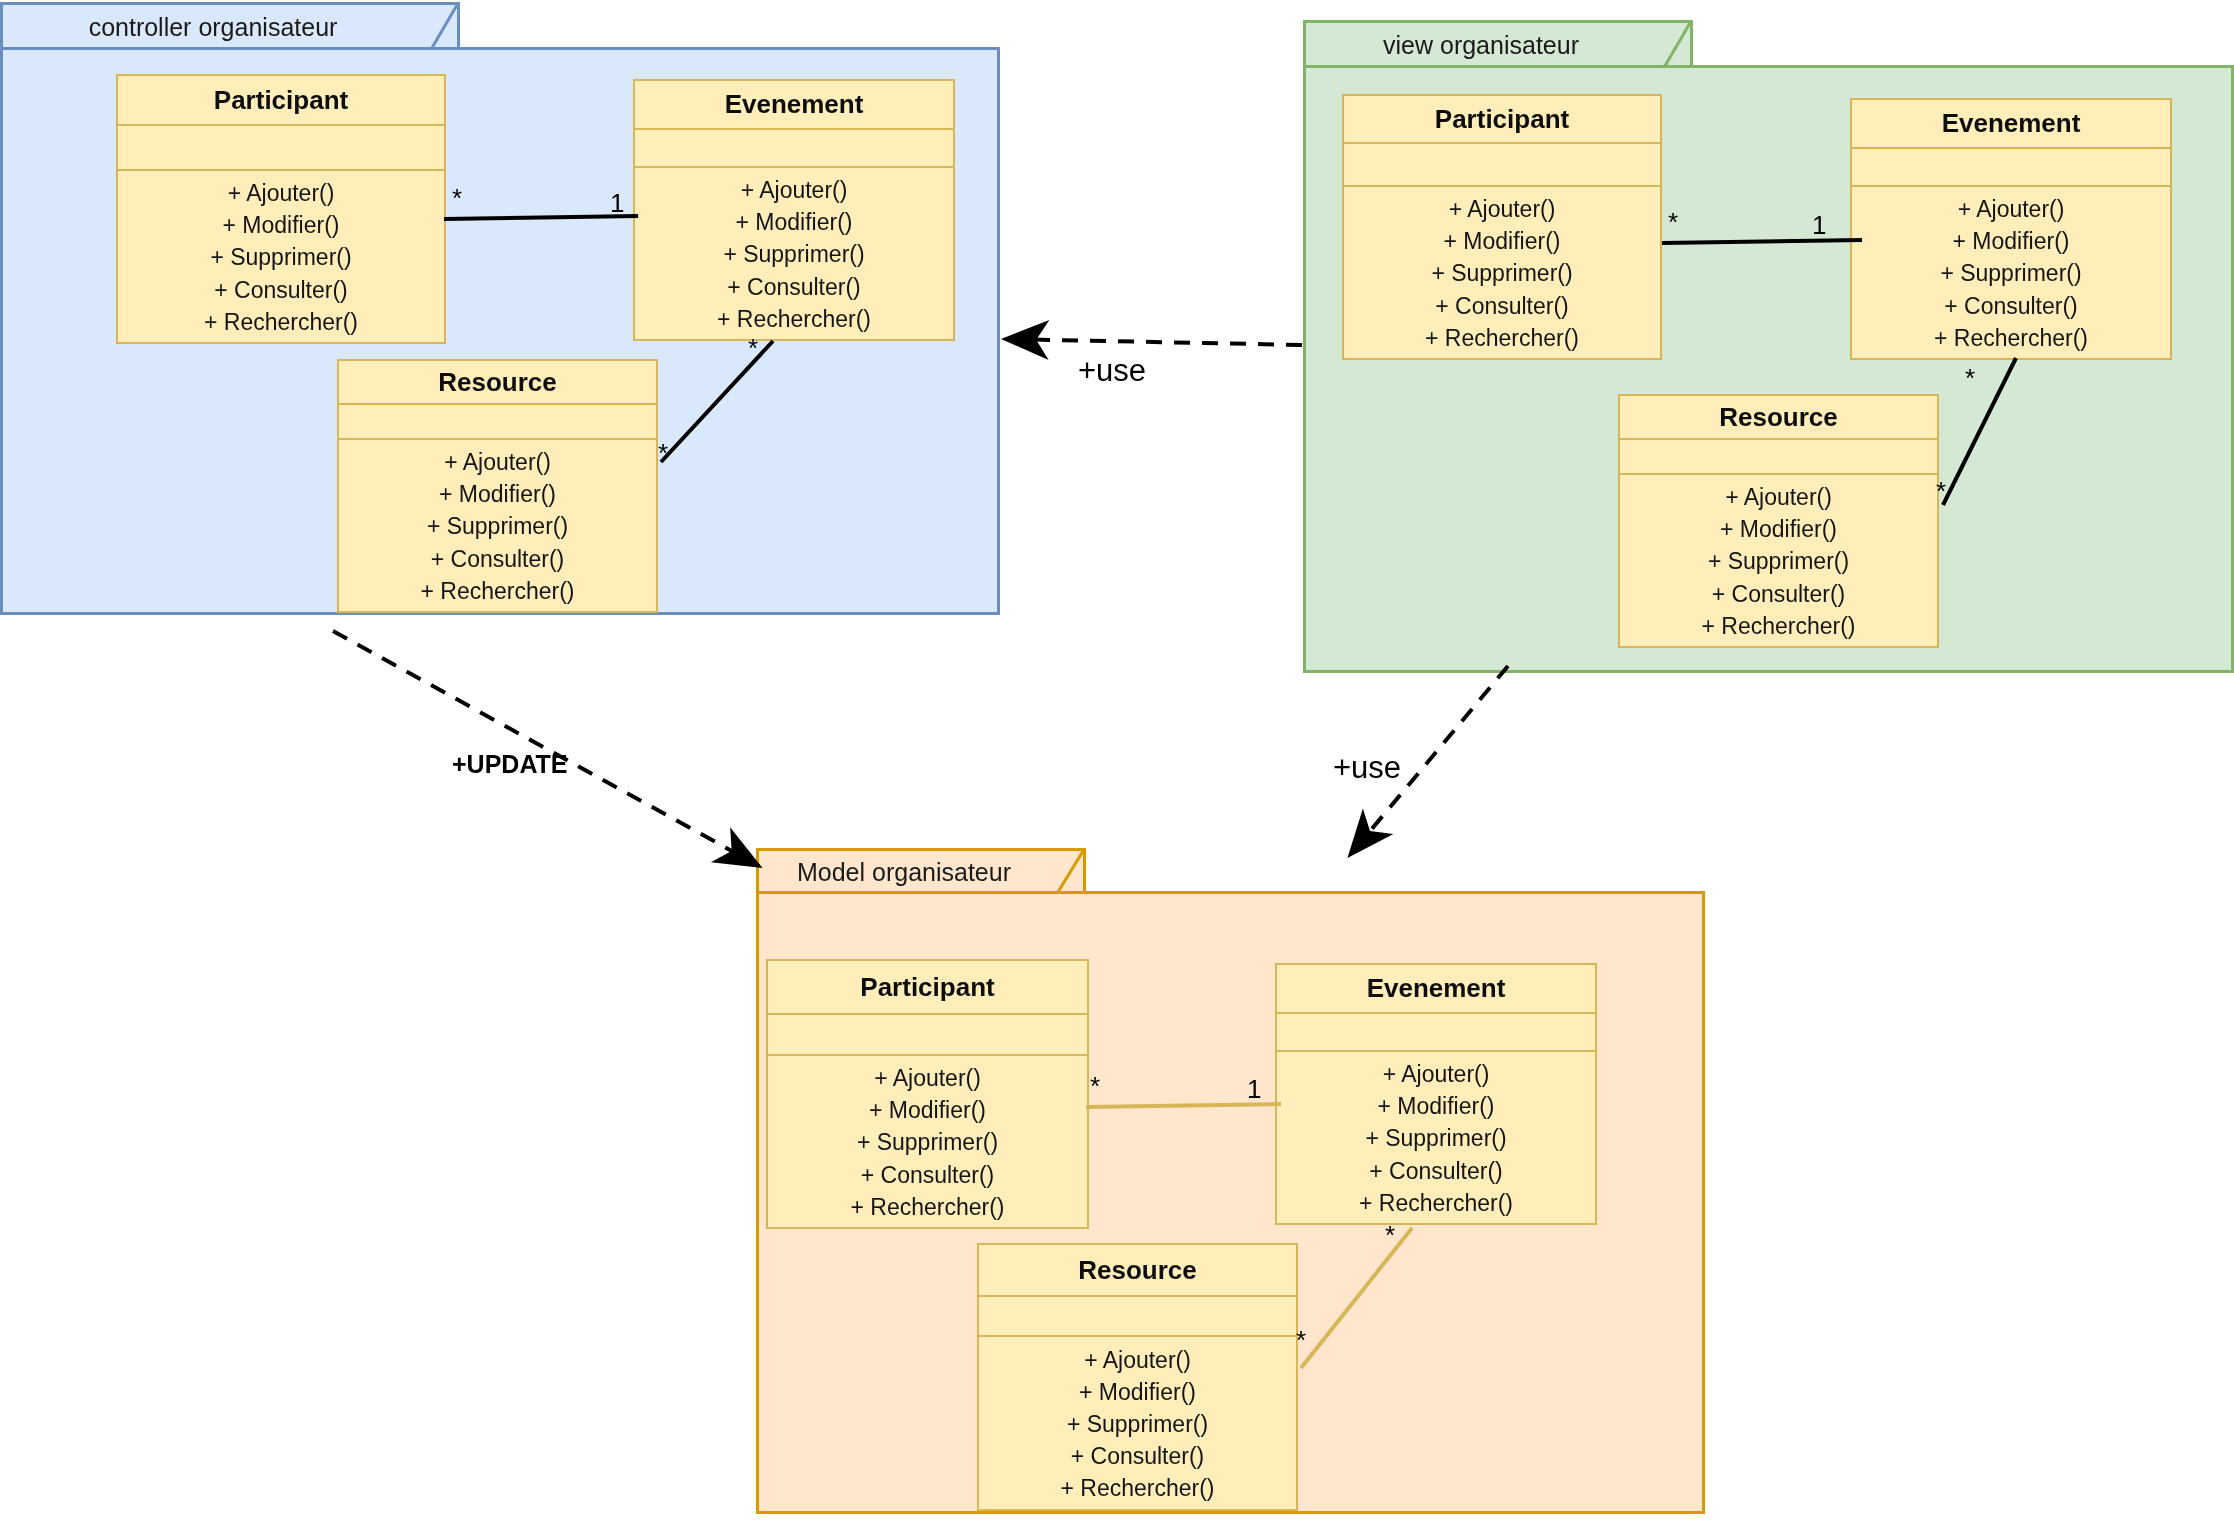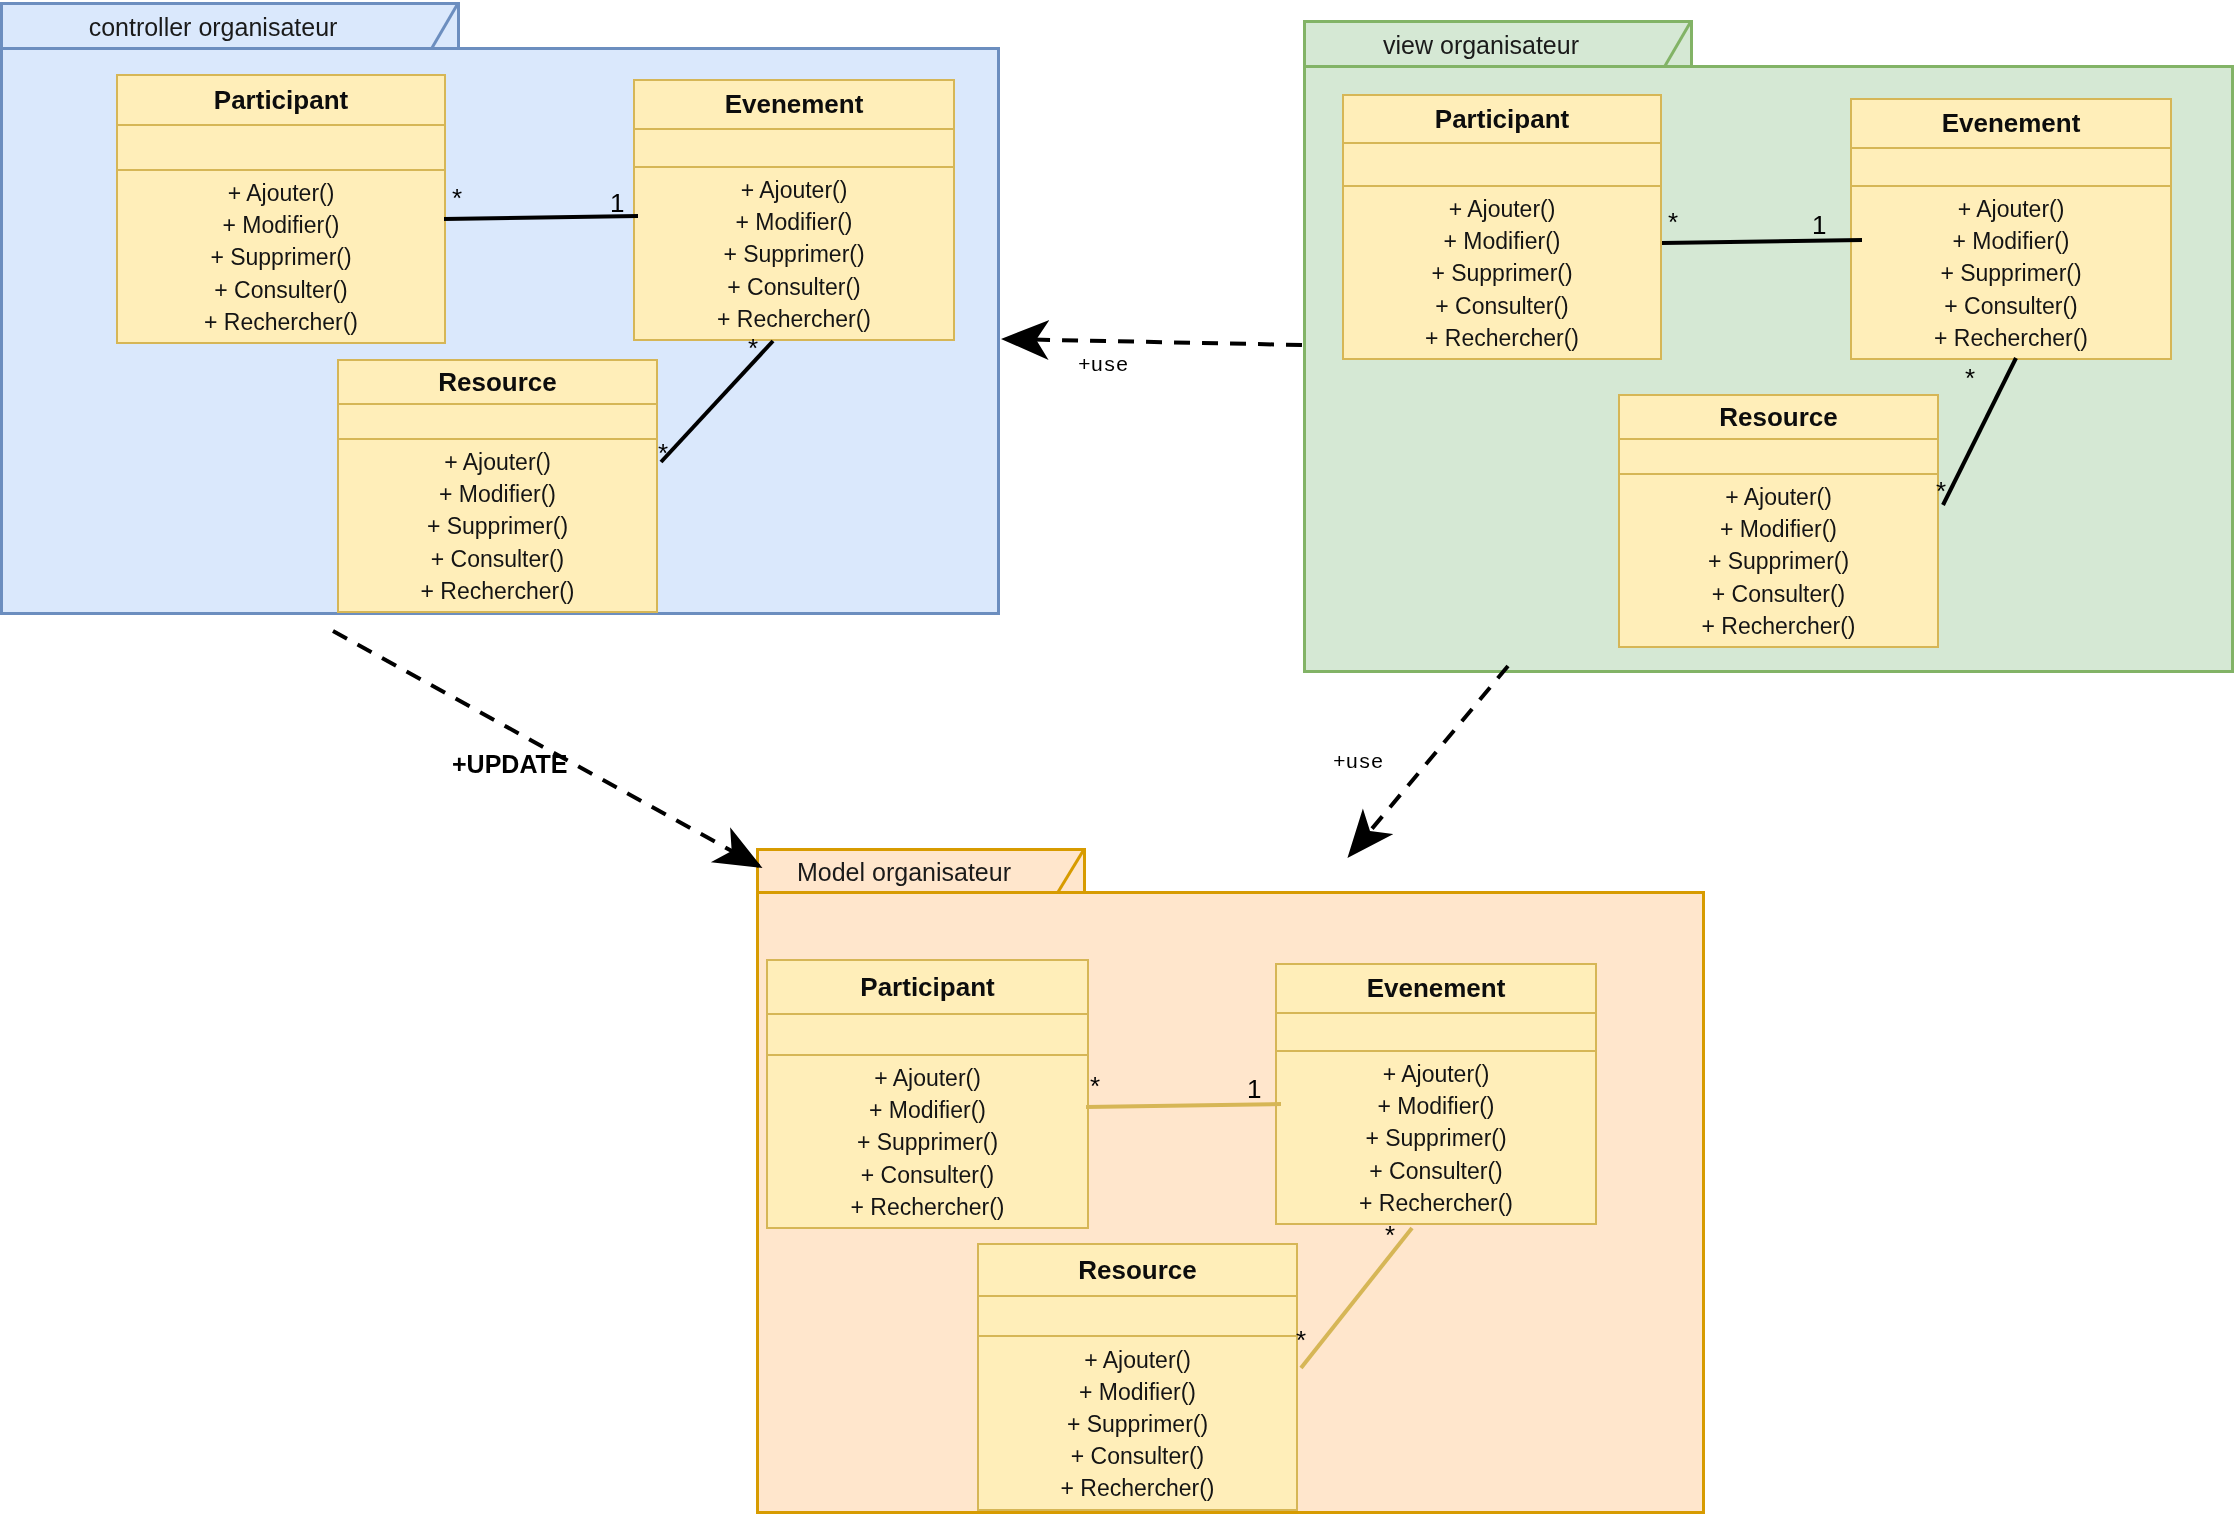--- a/index.html
+++ b/index.html
@@ -127,22 +127,21 @@
     line-height: 1;
   }
   .elabel-mult {
     font-size: 26px;
   }
   .elabel-bold {
     font-weight: bold;
     font-size: 25px;
   }
   .elabel-dep {
-    font-size: 21px;
-    font-family: Liberation Mono, monospace;
+    font-size: 31px;
   }
   svg.edges {
     position: absolute;
     left: 0; top: 0;
     width: 2234px;
     height: 1522px;
     pointer-events: none;
     overflow: visible;
   }
 </style>

